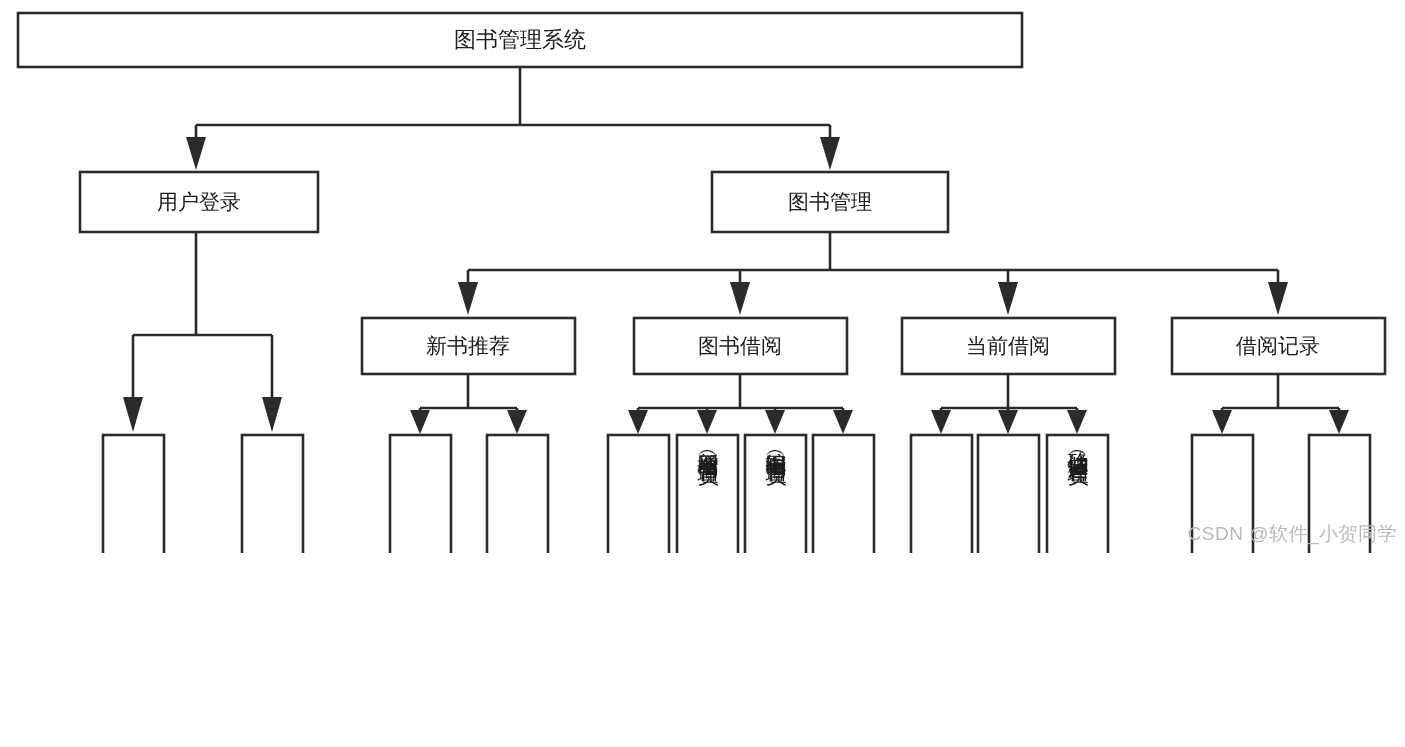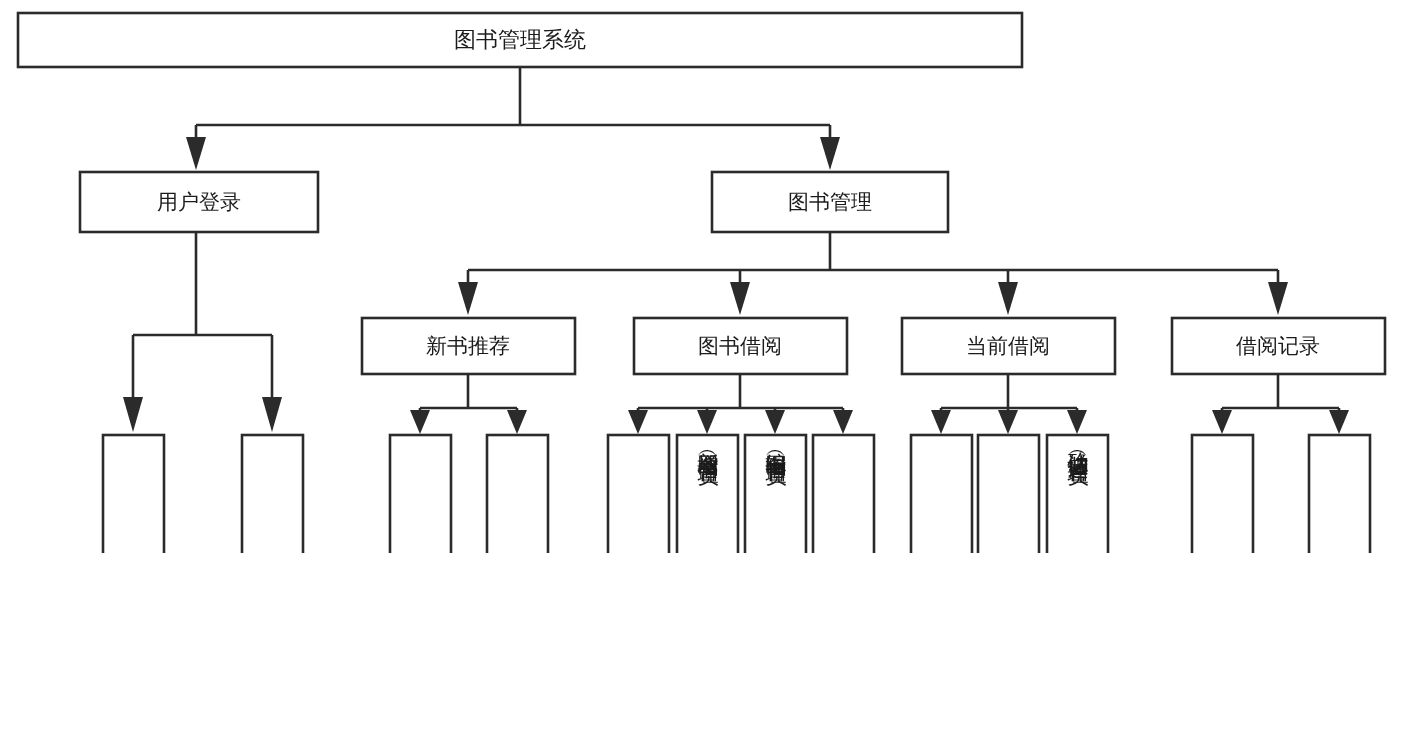--- a/index.html
+++ b/index.html
@@ -242,14 +242,15 @@
   <div class="vlabel-wrap" style="left:1047px; top:435px; width:61px; height:300px; align-items:flex-start;">
     <span class="vlabel">确认归还（管理员）</span>
   </div>
   <div class="vlabel-wrap" style="left:1192px; top:435px; width:61px; height:300px;">
     <span class="vlabel">新增借阅记录</span>
   </div>
   <div class="vlabel-wrap" style="left:1309px; top:435px; width:61px; height:300px;">
     <span class="vlabel">查询借阅记录</span>
   </div>
 
+  <div class="watermark">CSDN @软件_小贺同学</div>
 
 </div>
 
 </body></html>

